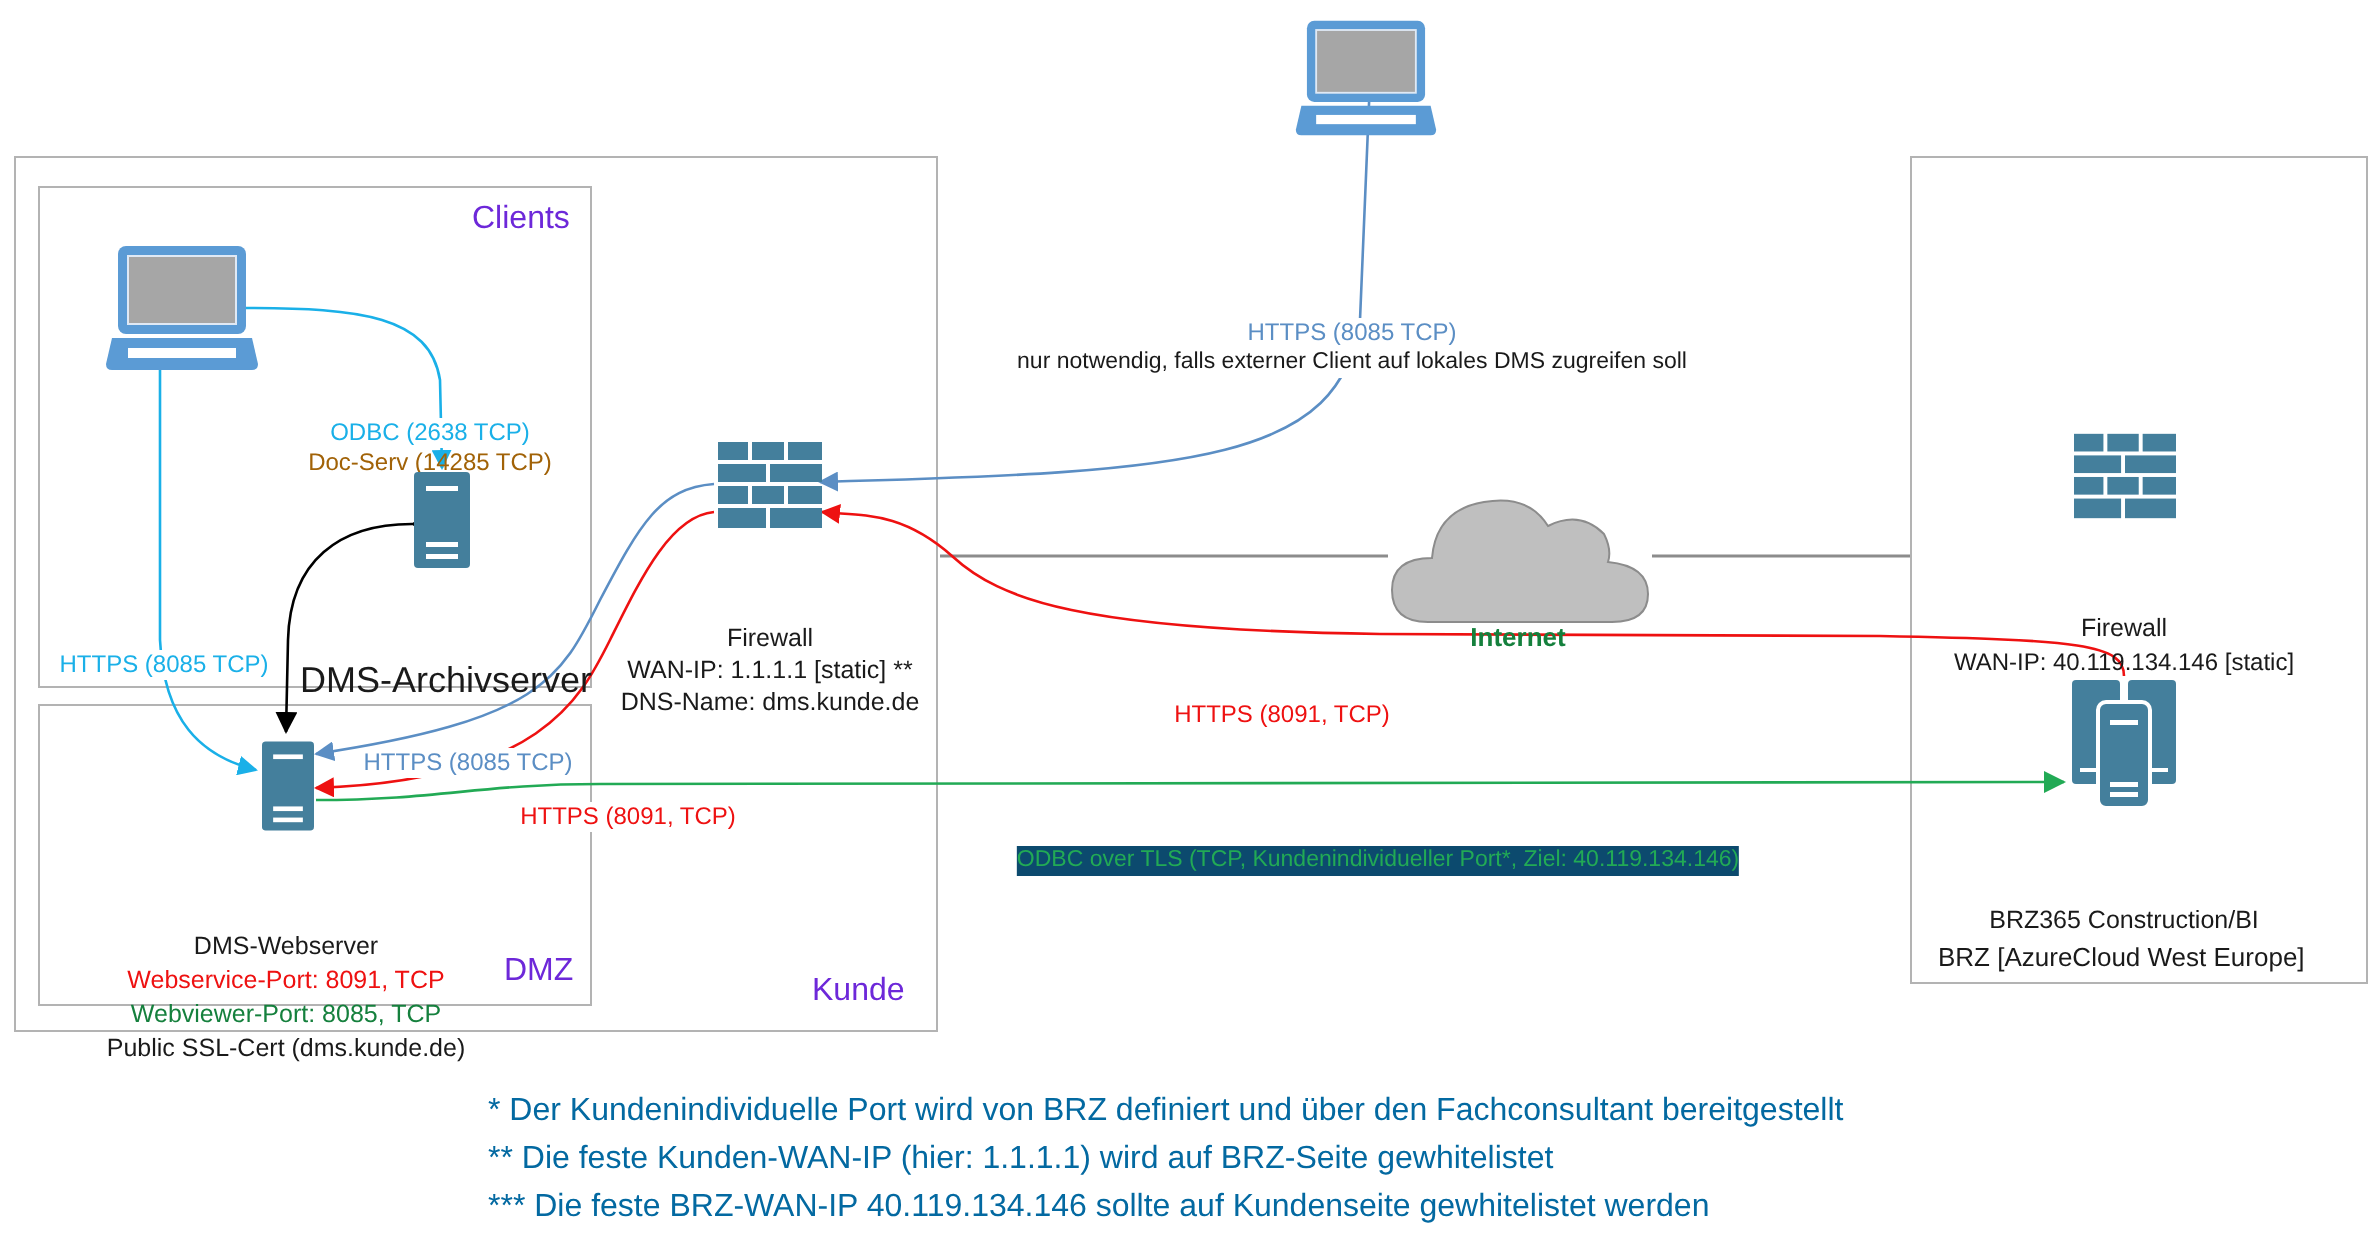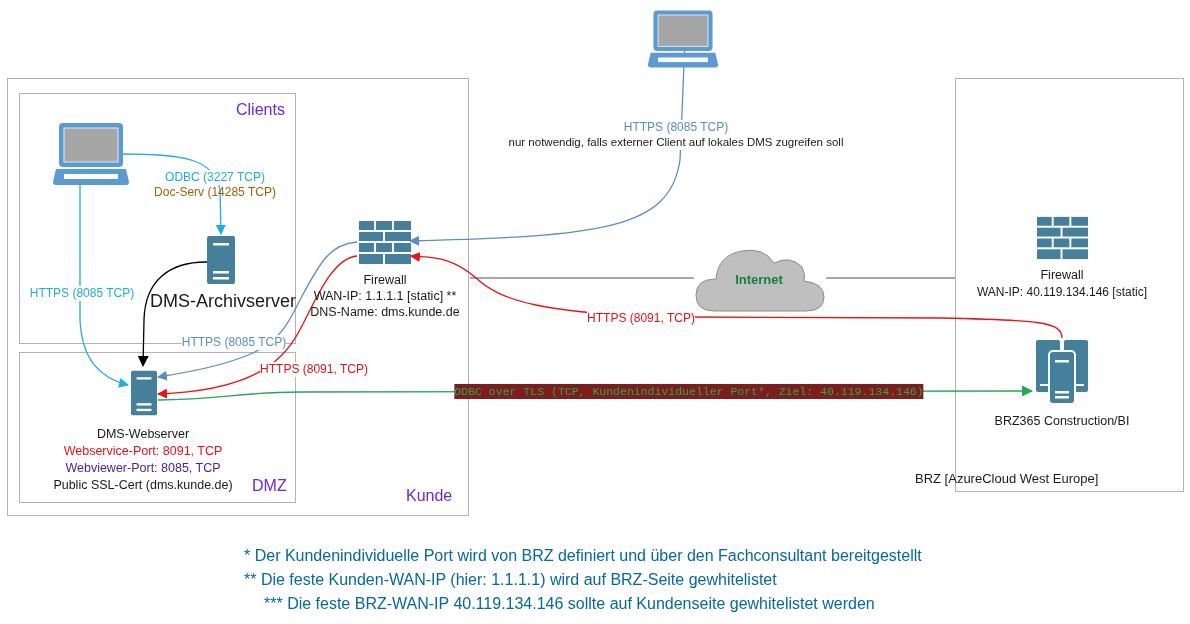--- a/index.html
+++ b/index.html
@@ -1,37 +1,37 @@
 <!DOCTYPE html>
 <html><head>
 <meta charset="utf-8">
 <style>
   html, body { margin:0; padding:0; background:#ffffff; }
   body { width:1190px; height:624px; position:relative; overflow:hidden;
          font-family:"Liberation Sans", "DejaVu Sans", sans-serif; color:#1a1a1a; }
   .box { position:absolute; border:1.5px solid #b3b3b3; box-sizing:border-box; }
   .t { position:absolute; white-space:nowrap; font-size:12px; line-height:15px; }
-  .center { text-align:center; transform:translateX(-50%); }
+  .center { text-align:center; transform:translateX(-50%);margin-top:39px; }
   .zone-label { position:absolute; font-size:16px; color:#6d28d9; white-space:nowrap; }
   svg.links { position:absolute; left:0; top:0; width:1190px; height:624px; }
   .icon { position:absolute; }
   .foot { position:absolute; left:244px; font-size:16px; line-height:22px; color:#0369a1; white-space:nowrap; }
 </style>
 </head>
 <body>
 
 <div class="box" style="left:7px;top:78px;width:462px;height:438px;"></div>
 <div class="box" style="left:19px;top:93px;width:277px;height:251px;"></div>
 <div class="box" style="left:19px;top:352px;width:277px;height:151px;"></div>
 <div class="box" style="left:955px;top:78px;width:229px;height:414px;"></div>
 
 <div class="zone-label" style="left:236px;top:101px;">Clients</div>
 <div class="zone-label" style="left:252px;top:477px;">DMZ</div>
 <div class="zone-label" style="left:406px;top:487px;">Kunde</div>
-<div class="t" style="left:915px;top:471px;font-size:13px;">BRZ [AzureCloud West Europe]</div>
+<div class="t" style="left:969px;top:471px;font-size:13px;">BRZ [AzureCloud West Europe]</div>
 
 <svg class="links" viewBox="0 0 1190 624">
   <defs>
     <marker id="ac" markerWidth="10" markerHeight="10" refX="9" refY="5" orient="auto" markerUnits="userSpaceOnUse">
         <path d="M0,0 L10,5 L0,10 z" fill="#1ab0e8"></path>
       </marker>
     <marker id="ab" markerWidth="10" markerHeight="10" refX="9" refY="5" orient="auto" markerUnits="userSpaceOnUse">
         <path d="M0,0 L10,5 L0,10 z" fill="#5b8ec4"></path>
       </marker>
     <marker id="ar" markerWidth="10" markerHeight="10" refX="9" refY="5" orient="auto" markerUnits="userSpaceOnUse">
@@ -58,27 +58,27 @@
 
   <path d="M357 256 C335 258 320 290 305 320 C290 350 270 390 158 394" stroke="#ee1111" stroke-width="1.3" fill="none" marker-end="url(#ar)"></path>
 
   <path d="M685 40 L680 160 C670 230 600 236 410 241" stroke="#5b8ec4" stroke-width="1.3" fill="none" marker-end="url(#ab)"></path>
 
   <path d="M1062 338 C1062 322 1040 320 940 318 L690 317 C540 315 500 300 476 278 C450 255 430 258 411 256" stroke="#ee1111" stroke-width="1.3" fill="none" marker-end="url(#ar)"></path>
 
   <path d="M158 400 C220 400 240 392 300 392 L1032 391" stroke="#22aa55" stroke-width="1.3" fill="none" marker-end="url(#ag)"></path>
 </svg>
 
-<div class="t center" style="left:215px;top:170px;color:#1ab0e8;background:#fff;">ODBC (3227 TCP)</div>
+<div class="t center" style="left:215px;top:170px;color:#1ab0e8;background:#fff;">ODBC (2638 TCP)</div>
 <div class="t center" style="left:215px;top:185px;color:#a16207;">Doc-Serv (14285 TCP)</div>
 <div class="t center" style="left:82px;top:286px;color:#1ab0e8;background:#fff;">HTTPS (8085 TCP)</div>
 <div class="t center" style="left:234px;top:335px;color:#5b8ec4;background:#fff;">HTTPS (8085 TCP)</div>
 <div class="t center" style="left:314px;top:362px;color:#ee1111;background:#fff;">HTTPS (8091, TCP)</div>
 <div class="t center" style="left:641px;top:311px;color:#ee1111;background:#fff;">HTTPS (8091, TCP)</div>
-<div class="t center" style="left:689px;top:384px;color:#22aa55;background:#7f1d1d;font-size:11.5px;font-family:Liberation Mono, monospace;">ODBC over TLS (TCP, Kundenindividueller Port*, Ziel: 40.119.134.146)</div>
+<div class="t center" style="left:689px;top:384px;color:#22aa55;background:#0c4a6e;font-size:11.5px;">ODBC over TLS (TCP, Kundenindividueller Port*, Ziel: 40.119.134.146)</div>
 <div class="t center" style="left:676px;top:120px;color:#5b8ec4;background:#fff;">HTTPS (8085 TCP)</div>
 <div class="t center" style="left:676px;top:135px;font-size:11.5px;background:#fff;">nur notwendig, falls externer Client auf lokales DMS zugreifen soll</div>
 
 <svg class="icon" style="left:52px;top:122px;" width="78" height="64" viewBox="0 0 78 64">
   <rect x="7" y="1" width="64" height="44" rx="4" fill="#5b9bd5"></rect>
   <rect x="12" y="6" width="54" height="34" fill="#a6a6a6" stroke="#dfe9f5" stroke-width="1"></rect>
   <path d="M4 47 L74 47 L77 60 Q77 63 74 63 L4 63 Q1 63 1 60 Z" fill="#5b9bd5"></path>
   <rect x="12" y="52" width="54" height="5" fill="#fff"></rect>
 </svg>
 
@@ -98,21 +98,21 @@
 <div class="t center" style="left:223px;top:294px;font-size:18px;">DMS-Archivserver</div>
 
 <svg class="icon" style="left:131px;top:369px;" width="26" height="48" viewBox="0 0 28 48">
   <rect x="0" y="0" width="28" height="48" rx="2" fill="#447f9c"></rect>
   <rect x="6" y="7" width="16" height="2.5" fill="#fff"></rect>
   <rect x="6" y="35" width="16" height="2.5" fill="#fff"></rect>
   <rect x="6" y="41" width="16" height="2.5" fill="#fff"></rect>
 </svg>
 <div class="t center" style="left:143px;top:427px;font-size:12.5px;">DMS-Webserver</div>
 <div class="t center" style="left:143px;top:444px;font-size:12.5px;color:#ee1111;">Webservice-Port: 8091, TCP</div>
-<div class="t center" style="left:143px;top:461px;font-size:12.5px;color:#4c1d95;">Webviewer-Port: 8085, TCP</div>
+<div class="t center" style="left:143px;top:461px;font-size:12.5px;color:#15803d;">Webviewer-Port: 8085, TCP</div>
 <div class="t center" style="left:143px;top:478px;font-size:12.5px;">Public SSL-Cert (dms.kunde.de)</div>
 
 <svg class="icon" style="left:359px;top:221px;" width="52" height="43" viewBox="0 0 52 43">
   <g fill="#447f9c">
     <rect x="0" y="0" width="15" height="9"></rect>
       <rect x="17" y="0" width="16" height="9"></rect>
       <rect x="35" y="0" width="17" height="9"></rect>
     <rect x="0" y="11" width="24" height="9"></rect>
       <rect x="26" y="11" width="26" height="9"></rect>
     <rect x="0" y="22" width="15" height="9"></rect>
@@ -155,13 +155,13 @@
   <rect x="32" y="44" width="16" height="2" fill="#fff"></rect>
   <rect x="13" y="11" width="26" height="53" rx="4" fill="#447f9c" stroke="#fff" stroke-width="2"></rect>
   <rect x="19" y="20" width="14" height="2.5" fill="#fff"></rect>
   <rect x="19" y="51" width="14" height="2.5" fill="#fff"></rect>
   <rect x="19" y="56" width="14" height="2.5" fill="#fff"></rect>
 </svg>
 <div class="t center" style="left:1062px;top:414px;font-size:12.5px;">BRZ365 Construction/BI</div>
 
 <div class="foot" style="top:545px;">* Der Kundenindividuelle Port wird von BRZ definiert und über den Fachconsultant bereitgestellt</div>
 <div class="foot" style="top:569px;">** Die feste Kunden-WAN-IP (hier: 1.1.1.1) wird auf BRZ-Seite gewhitelistet</div>
-<div class="foot" style="top:593px;margin-left:20px;">*** Die feste BRZ-WAN-IP 40.119.134.146 sollte auf Kundenseite gewhitelistet werden</div>
+<div class="foot" style="top:593px;">*** Die feste BRZ-WAN-IP 40.119.134.146 sollte auf Kundenseite gewhitelistet werden</div>
 
 </body></html>

